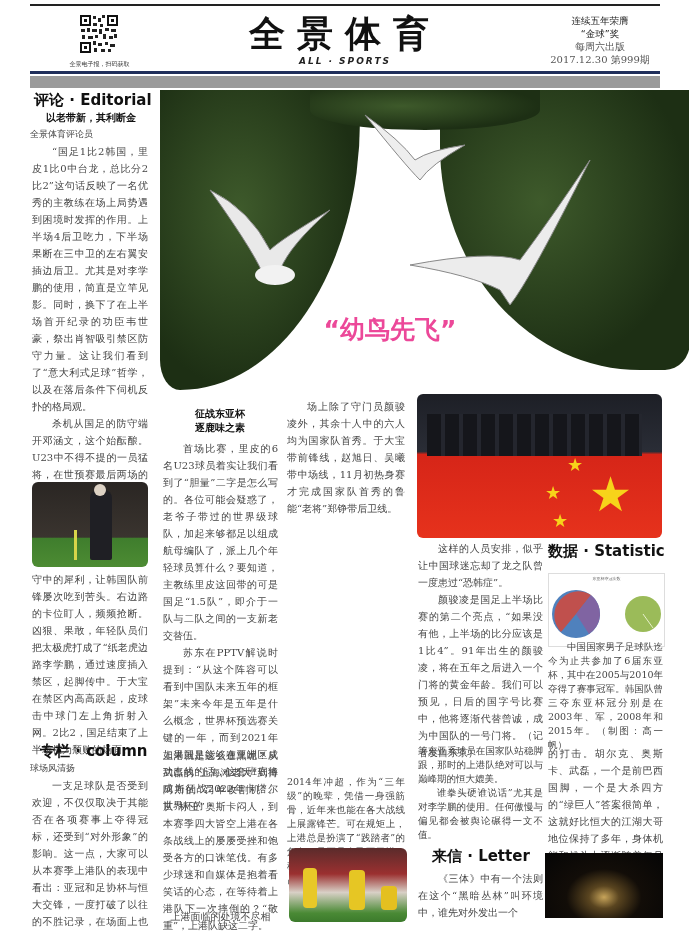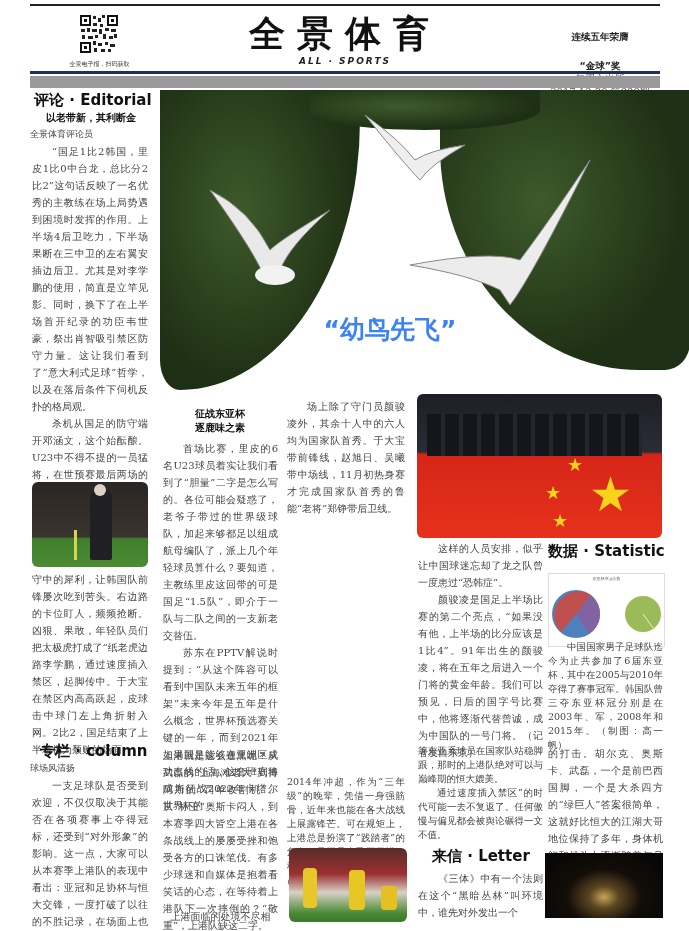--- a/index.html
+++ b/index.html
@@ -5,34 +5,34 @@
   html, body { margin: 0; padding: 0; background: #fff; }
   body { width: 689px; height: 931px; position: relative; overflow: hidden;
          font-family: "DejaVu Serif", "Liberation Serif", serif; color: #333; }
   .abs { position: absolute; }
   .top-rule { left: 30px; top: 4px; width: 630px; height: 2px; background: #222; }
   .qr { left: 80px; top: 15px; width: 38px; height: 38px; }
   .qr-cap { left: 52px; top: 60px; width: 95px; font-size: 6px; text-align: center; color: #333; font-family: "DejaVu Sans", sans-serif; }
   .masthead { left: 240px; top: 10px; width: 210px; text-align: center; font-family: "DejaVu Serif", serif; font-size: 36px; font-weight: bold; letter-spacing: 12px; color: #111; }
   .mast-sub { left: 240px; top: 56px; width: 210px; text-align: center; font-family: "DejaVu Sans", sans-serif; font-size: 9px; font-style: italic; font-weight: bold; letter-spacing: 2px; color: #222; }
   .hdr-right { left: 545px; top: 14px; width: 110px; text-align: center; font-size: 10px; line-height: 13px; color: #222; }
-  .hdr-right .b { font-weight: bold; font-family: "DejaVu Sans", sans-serif; font-size: 9.5px; margin-top: 16px; }
+  .hdr-right .b { font-weight: normal; font-family: "DejaVu Sans", sans-serif; font-size: 9.5px; }
   .hdr-right .g { color: #555; }
   .navy-rule { left: 30px; top: 71px; width: 630px; height: 3px; background: #1f2e5a; }
   .grey-bar { left: 30px; top: 76px; width: 630px; height: 12px; background: #9a9a9a; }
 
   .sec-head { font-family: "DejaVu Sans", sans-serif; font-weight: bold; font-size: 15px; color: #111; white-space: nowrap; }
   .sub-head { font-family: "DejaVu Sans", sans-serif; font-weight: bold; font-size: 10px; color: #111; text-align: center; }
   .txt { font-size: 10px; line-height: 17px; color: #444; text-align: justify; }
   .txt p { margin: 0; text-indent: 2em; }
   .byline { font-size: 9px; text-align: left; color: #444; }
 
   .hero { left: 160px; top: 90px; width: 530px; height: 300px; background: #fff; overflow: hidden; }
   .leaf { position: absolute; background: radial-gradient(ellipse at 40% 40%, #3e5a2b, #1d2f14 70%); }
-  .hero-title { left: 200px; top: 314px; width: 380px; text-align: center; font-family: "DejaVu Sans", sans-serif; font-weight: bold; font-size: 25px; line-height: 32px; color: #3b82f6; }
+  .hero-title { left: 200px; top: 314px; width: 380px; text-align: center; font-family: "DejaVu Sans", sans-serif; font-weight: bold; font-size: 25px; line-height: 32px; color: #ec4899; }
 
   .photo { border-radius: 6px; overflow: hidden; }
   .flag-photo { left: 417px; top: 394px; width: 245px; height: 144px; background: linear-gradient(to bottom, #1d1f26 0%, #2a2d36 40%, #d62518 42%, #e6321c 100%); }
   .star { position: absolute; color: #f7d31a; }
   .coach-photo { left: 32px; top: 482px; width: 116px; height: 85px; background: linear-gradient(to bottom, #2a2623 0%, #3a342f 65%, #3f7d2d 66%, #4d8c33 100%); }
   .team-photo { left: 289px; top: 848px; width: 118px; height: 74px; background: linear-gradient(to bottom, #5a2b2b 0%, #9b3030 35%, #d8d0c6 60%, #4a8a35 88%, #3c7a2c 100%); }
   .night-photo { left: 545px; top: 853px; width: 118px; height: 65px; background: radial-gradient(ellipse at 50% 68%, #c7a45a 0%, #5a4520 18%, #120d08 45%, #050505 100%); border-radius: 0; }
 
   .chart { left: 548px; top: 573px; width: 115px; height: 72px; border: 1px solid #ddd; background: #fff; }
 </style>
@@ -157,21 +157,21 @@
   <span class="star" style="left:128px;top:88px;font-size:18px;">★</span>
   <span class="star" style="left:135px;top:116px;font-size:18px;">★</span>
 </div>
 
 <div class="abs txt" style="left:418px;top:540px;width:125px;">
   <p>这样的人员安排，似乎让中国球迷忘却了龙之队曾一度患过“恐韩症”。</p>
   <p>颜骏凌是国足上半场比赛的第二个亮点，“如果没有他，上半场的比分应该是1比4”。91年出生的颜骏凌，将在五年之后进入一个门将的黄金年龄。我们可以预见，日后的国字号比赛中，他将逐渐代替曾诚，成为中国队的一号门将。（记者发自东京）</p>
 </div>
 <div class="abs txt" style="left:418px;top:744px;width:125px;line-height:14px;font-size:9.5px;">
   <div>等东亚系球员在国家队站稳脚跟，那时的上港队绝对可以与巅峰期的恒大媲美。</div>
-  <p style="text-indent:2em;margin:0;">通过速度插入禁区”的时代可能一去不复返了。任何傲慢与偏见都会被舆论碾得一文不值。</p>
+  <p style="text-indent:2em;margin:0;">谁拳头硬谁说话”尤其是对李学鹏的使用。任何傲慢与偏见都会被舆论碾得一文不值。</p>
 </div>
 
 <div class="abs sec-head" style="left:432px;top:847px;">来信 · Letter</div>
 <div class="abs txt" style="left:418px;top:870px;width:125px;">
   <p>《三体》中有一个法则在这个“黑暗丛林”叫环境中，谁先对外发出一个</p>
 </div>
 
 <div class="abs sec-head" style="left:548px;top:542px;">数据 · Statistic</div>
 <div class="abs chart">
   <div style="font-size:4px;text-align:center;color:#666;margin-top:2px;">东亚杯夺冠次数</div>

